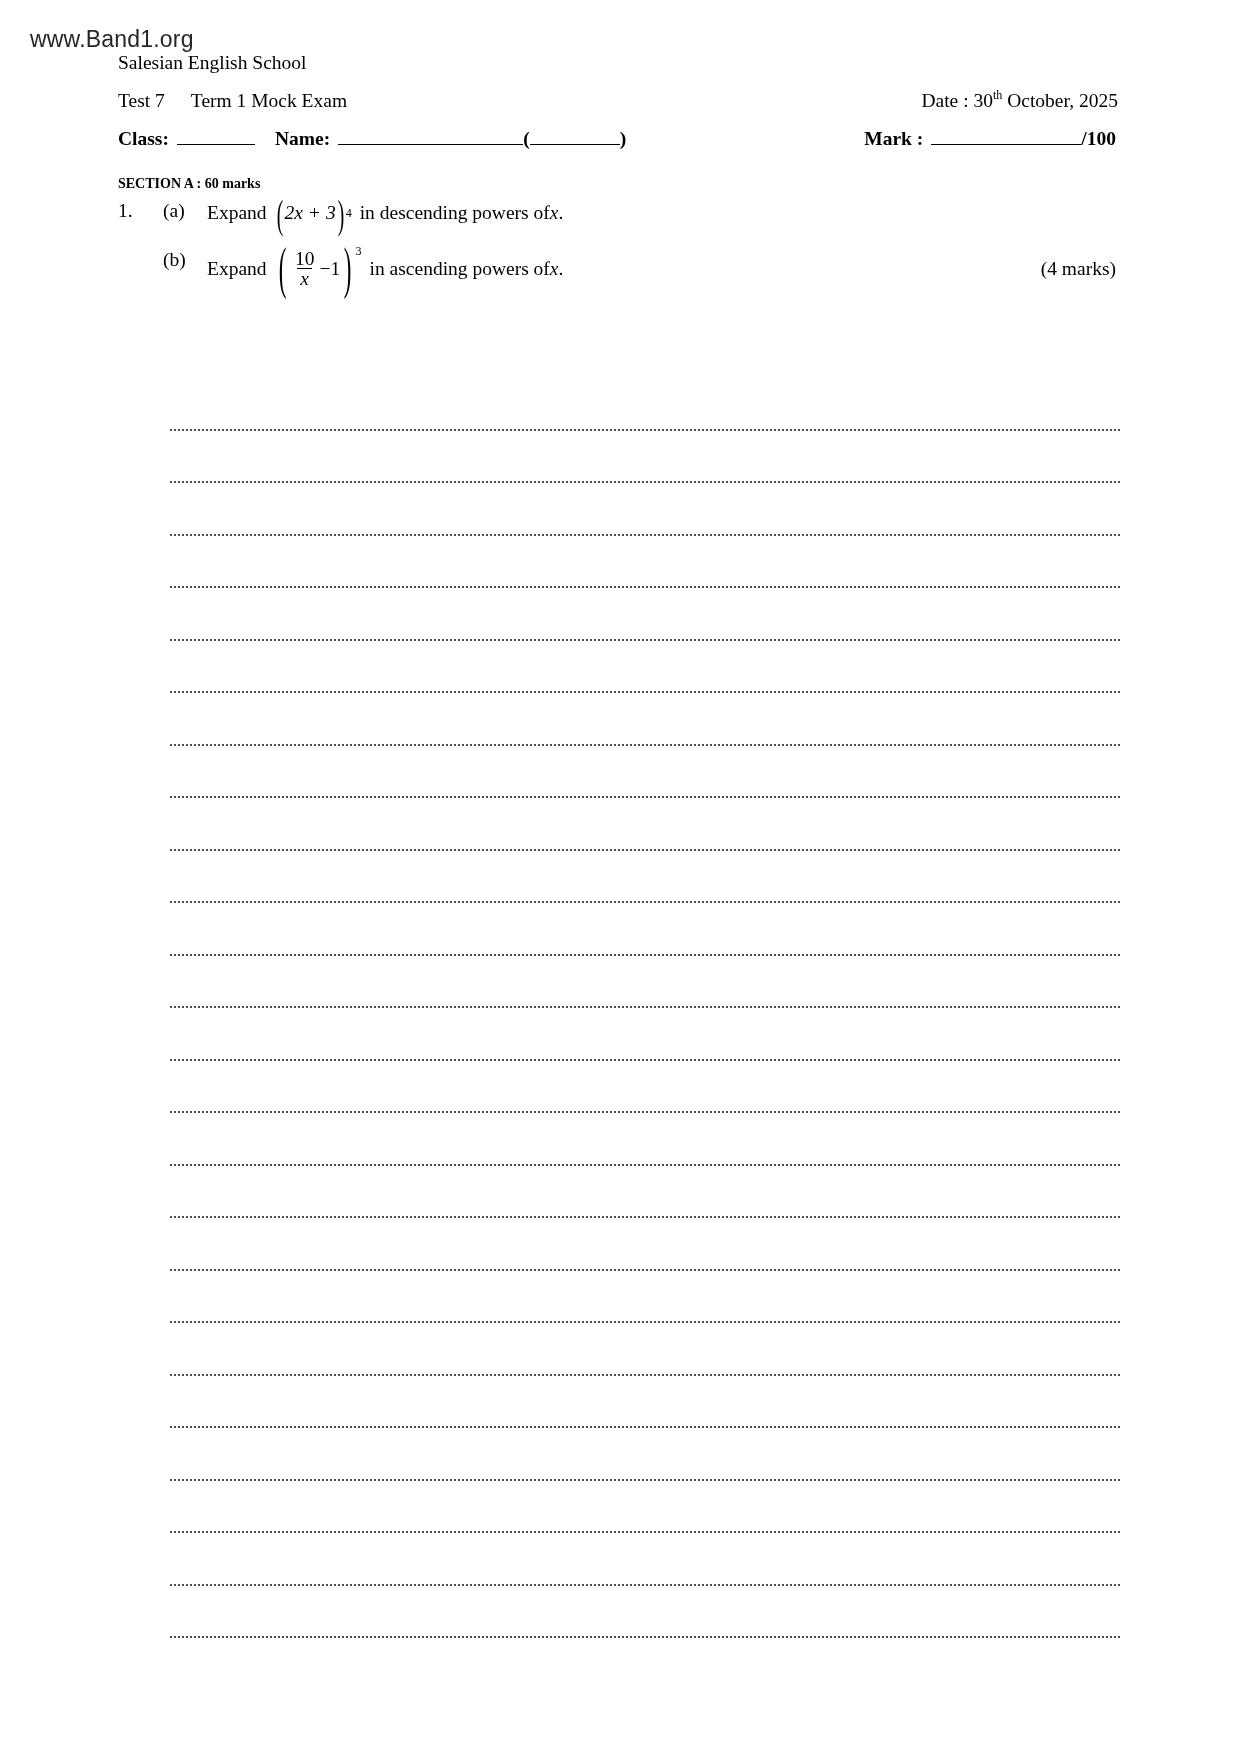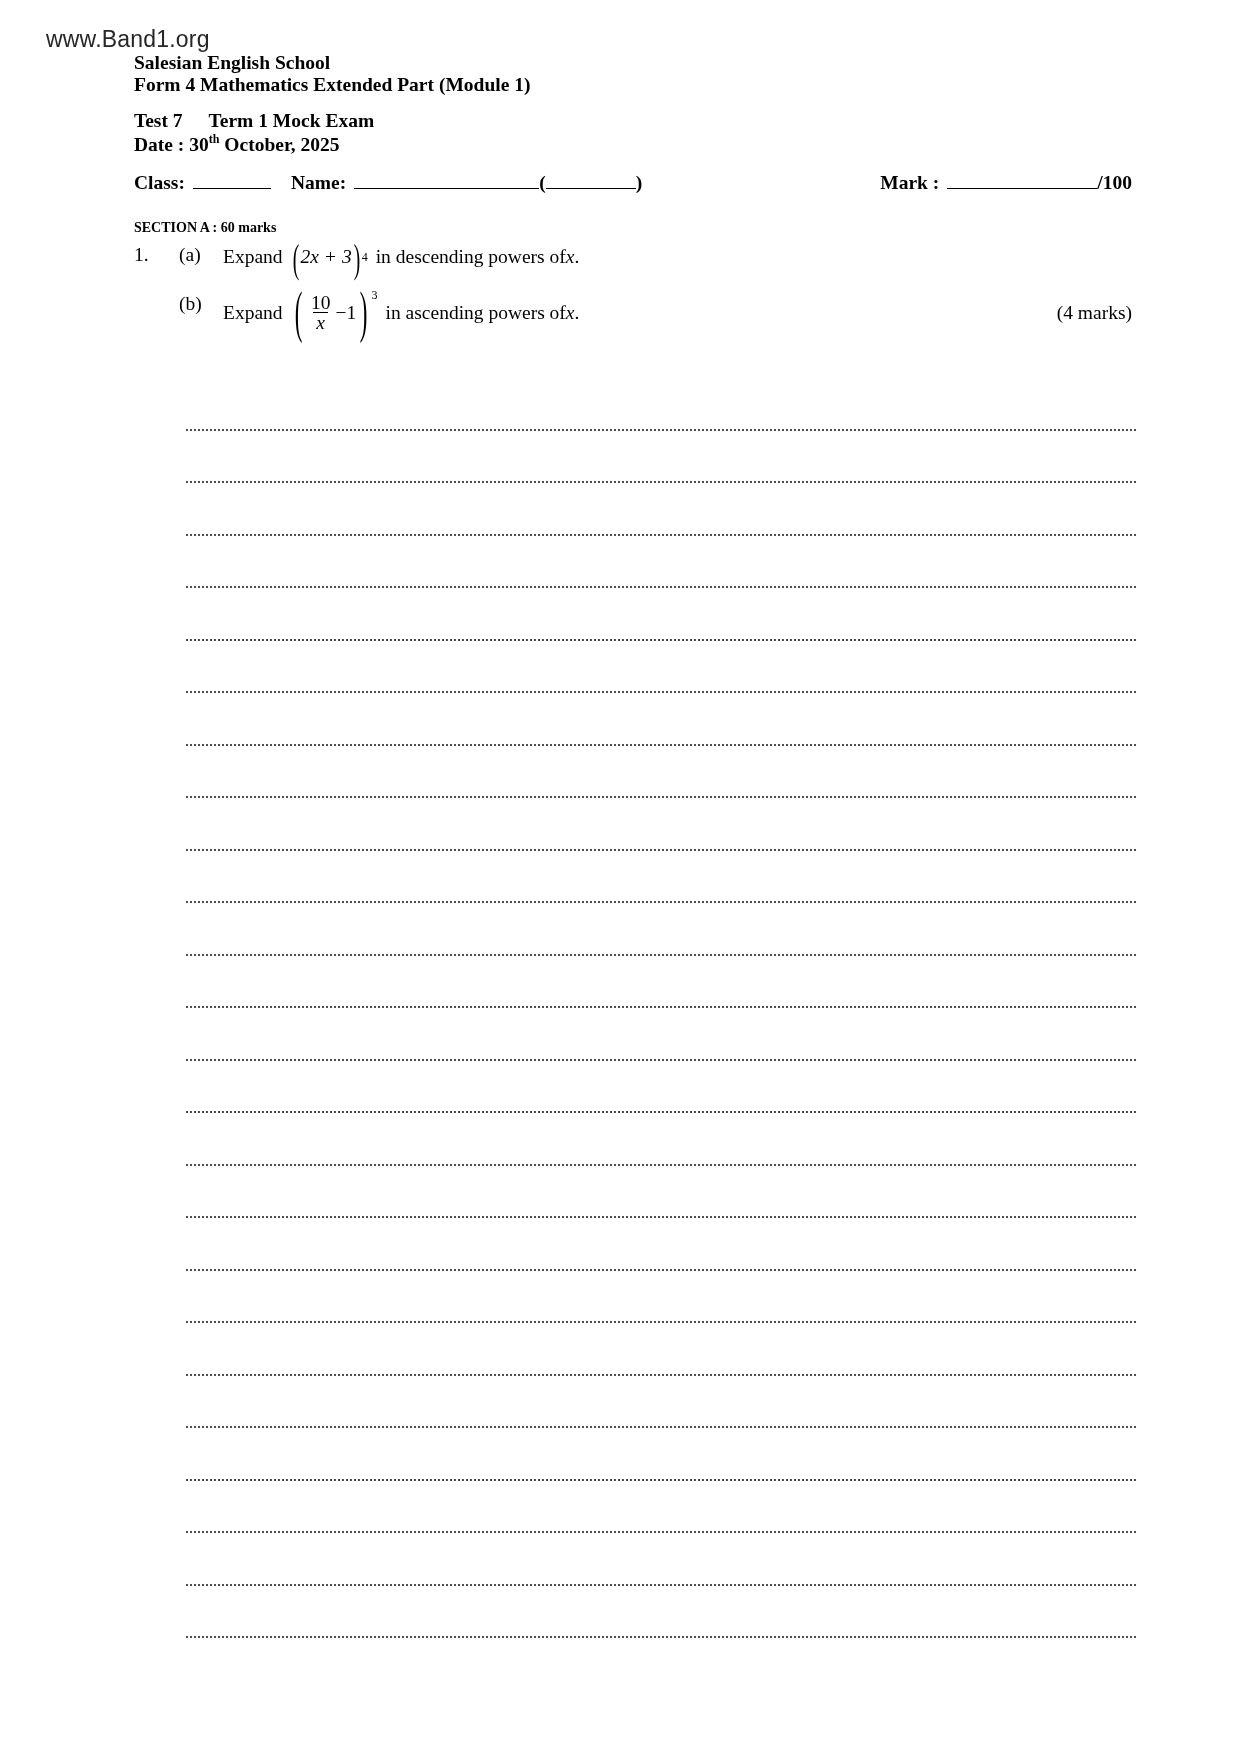--- a/index.html
+++ b/index.html
@@ -10,21 +10,21 @@
   body {
     width: 1240px;
     height: 1754px;
     position: relative;
     font-family: "Liberation Serif", serif;
     color: #000000;
     overflow: hidden;
   }
   .page {
     position: absolute;
-    left: 16px; top: 0;
+    left: 0; top: 0;
     width: 1052px;
     height: 1754px;
   }
   .watermark {
     position: absolute;
     left: 30px;
     top: 26px;
     font-family: "Liberation Sans", sans-serif;
     font-size: 23px;
     color: #262626;
@@ -33,24 +33,23 @@
   .content {
     position: absolute;
     left: 118px;
     top: 52px;
     width: 1000px;
   }
   .hdr-row {
     display: flex;
     justify-content: space-between;
     align-items: baseline;
-    font-weight: bold;
+    font-weight: normal;
     font-size: 19.5px;
     margin-bottom: 14px;
-    flex-direction: column;
   }
   .hdr-row.r2 { margin-bottom: 16px; }
   .hdr-left { white-space: nowrap; }
   .hdr-right { white-space: nowrap; }
   .gap-lg { display: inline-block; width: 26px; }
   sup.ord { font-size: 0.62em; vertical-align: super; }
 
   .fields-row {
     display: flex;
     align-items: flex-start;
@@ -142,21 +141,20 @@
 <body>
 
 <div class="page">
 
   <div class="watermark">www.Band1.org</div>
 
   <div class="content">
 
     <div class="hdr-row">
       <span class="hdr-left">Salesian English School</span>
-      <span class="hdr-right">Form 4 Mathematics Extended Part (Module 1)</span>
     </div>
 
     <div class="hdr-row r2">
       <span class="hdr-left">
         <span>Test 7</span><span class="gap-lg"></span><span>Term 1 Mock Exam</span>
       </span>
       <span class="hdr-right"><span>Date : 30</span><sup class="ord">th</sup><span> October, 2025</span></span>
     </div>
 
     <div class="fields-row">

